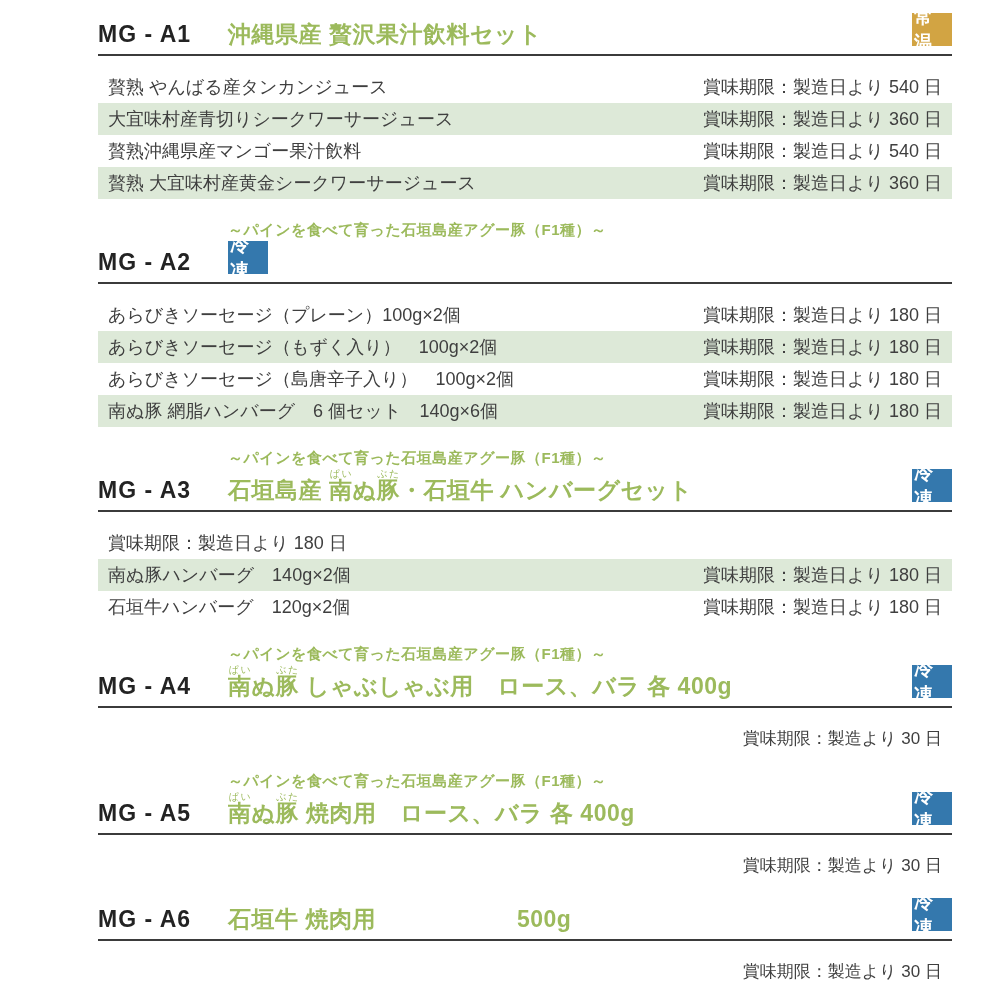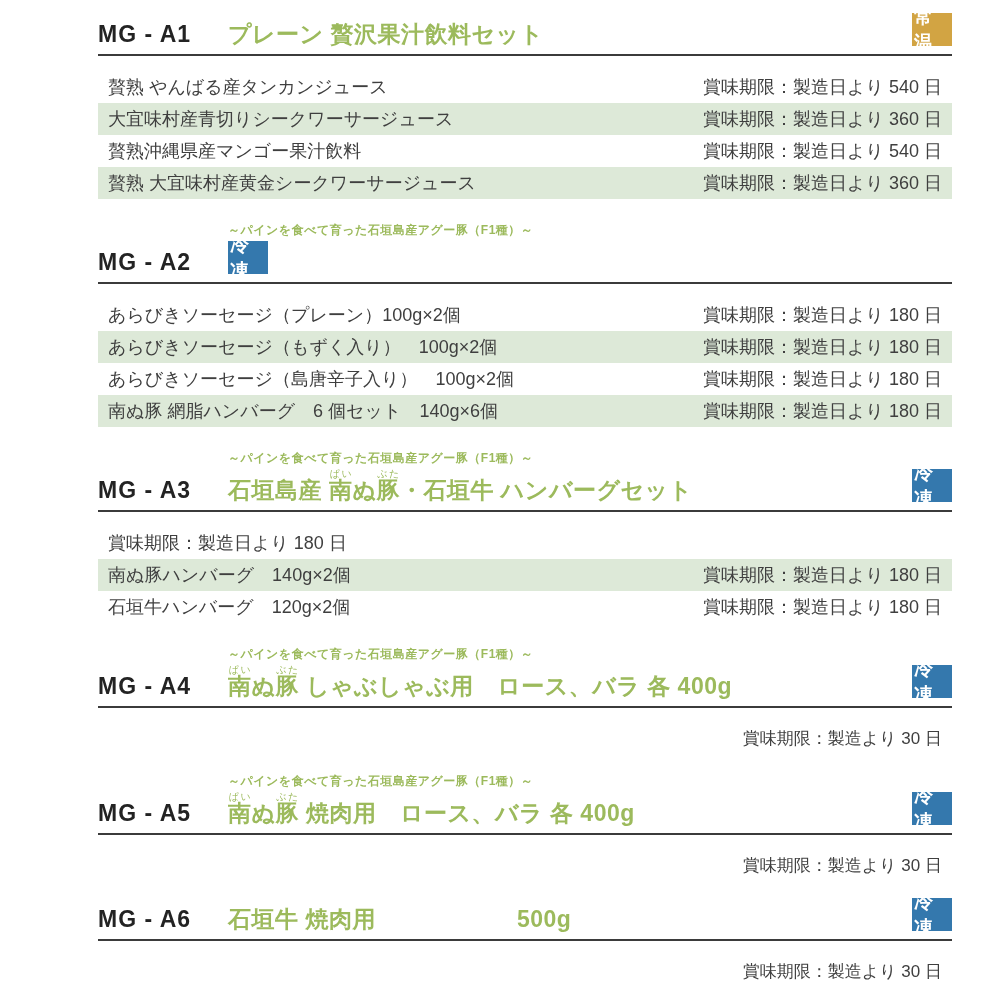--- a/index.html
+++ b/index.html
@@ -12,21 +12,21 @@
   html,body{margin:0;padding:0;}
   body{
     width:1000px;height:1000px;background:#ffffff;
     font-family:"Liberation Sans","DejaVu Sans",sans-serif;
     color:var(--text);overflow:hidden;
     -webkit-font-smoothing:antialiased;
   }
   #page{padding:13px 48px 0 50px;}
   .section{margin-bottom:21px;margin-left:48px;}
   .subtitle{
-    margin-left:130px;font-size:12px;line-height:20px;min-height:20px;
+    margin-left:130px;font-size:15px;line-height:20px;min-height:20px;
     color:var(--green);letter-spacing:.5px;margin-bottom:1px;font-weight:bold;
   }
   .header-row{display:flex;align-items:flex-end;}
   .code{
     flex:none;width:130px;font-size:23px;font-weight:bold;
     color:var(--code);letter-spacing:1px;line-height:1.25;
   }
   .title{
     flex:1;font-size:23px;line-height:1.2;color:var(--green);
     letter-spacing:.5px;font-weight:bold;white-space:nowrap;overflow:visible;
@@ -53,21 +53,21 @@
   }
 </style>
 </head>
 <body>
 
 <div id="page">
     <section class="section">
 
     <div class="header-row">
       <span class="code">MG - A1</span>
-      <span class="title">プレーン 贅沢果汁飲料セット</span>
+      <span class="title">沖縄県産 贅沢果汁飲料セット</span>
       <span class="badge" style="background: rgb(210, 164, 67);">常温</span>
     </div>
     <div class="rule"></div>
     <div class="rows">
         <div class="item-row">
     <span class="item-name">贅熟 やんばる産タンカンジュース</span>
     <span class="item-expiry">賞味期限：製造日より 540 日</span>
   </div>
         <div class="item-row">
     <span class="item-name">大宜味村産青切りシークワーサージュース</span>

